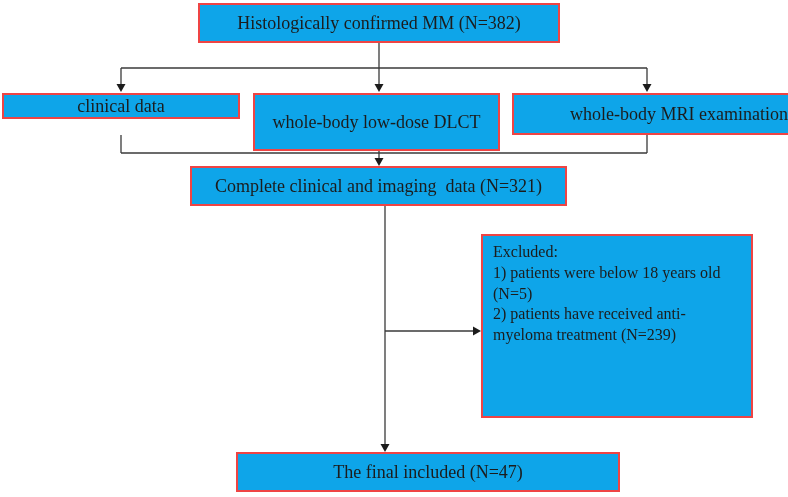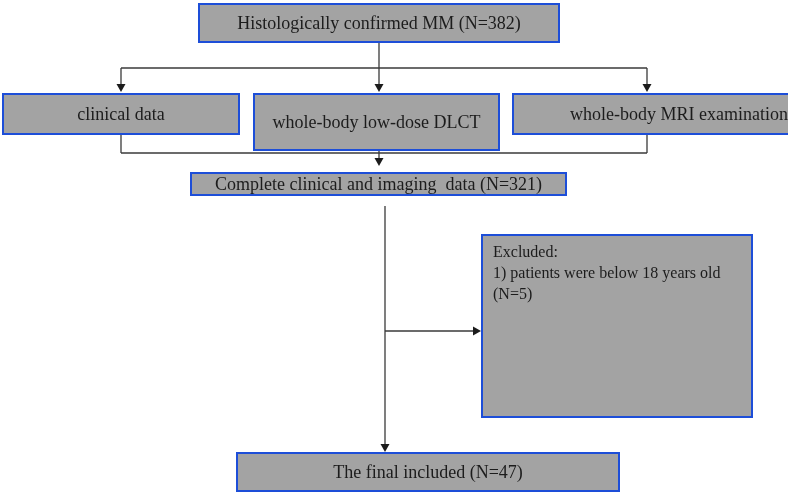--- a/index.html
+++ b/index.html
@@ -16,36 +16,36 @@
     overflow: hidden;
   }
   svg.connectors {
     position: absolute;
     left: 0; top: 0;
     width: 788px; height: 497px;
   }
   .fc-box {
     position: absolute;
     box-sizing: border-box;
-    border: 2px solid #1d4ed8;
-    background: #a3a3a3;
+    border: 2px solid #ef4444;
+    background: #0ea5e9;
     color: #1c1c1c;
     display: flex;
     align-items: center;
     justify-content: center;
     text-align: center;
     font-size: 18px;
     line-height: 1.15;
     white-space: pre-wrap;
   }
   .box-histology  { left: 198px; top: 3px;   width: 362px; height: 40px; }
-  .box-clinical   { left: 2px;   top: 93px;  width: 238px; height: 42px; }
+  .box-clinical   { left: 2px;   top: 93px;  width: 238px; height: 26px; }
   .box-dlct       { left: 253px; top: 93px;  width: 247px; height: 58px; }
   .box-mri        { left: 512px; top: 93px;  width: 278px; height: 42px; justify-content: flex-end; }
-  .box-complete   { left: 190px; top: 172px; width: 377px; height: 24px; }
+  .box-complete   { left: 190px; top: 166px; width: 377px; height: 40px; }
   .box-final      { left: 198px; top: 452px; width: 384px; height: 40px; margin-left: 38px; }
   .box-excluded {
     left: 481px; top: 234px; width: 272px; height: 184px;
     display: block;
     text-align: left;
     font-size: 16px;
     line-height: 1.3;
     padding: 6px 8px 6px 10px;
     white-space: normal;
   }
@@ -103,19 +103,20 @@
     <span>whole-body MRI examination</span>
   </div>
 
   <div class="fc-box box-complete">
     <span>Complete clinical and imaging  data (N=321)</span>
   </div>
 
   <div class="fc-box box-excluded">
     <div class="excl-line">Excluded:</div>
     <div class="excl-line">1) patients were below 18 years old (N=5)</div>
+    <div class="excl-line">2) patients have received anti-myeloma treatment (N=239)</div>
   </div>
 
   <div class="fc-box box-final">
     <span>The final included (N=47)</span>
   </div>
 
 </div>
 
 </body></html>

